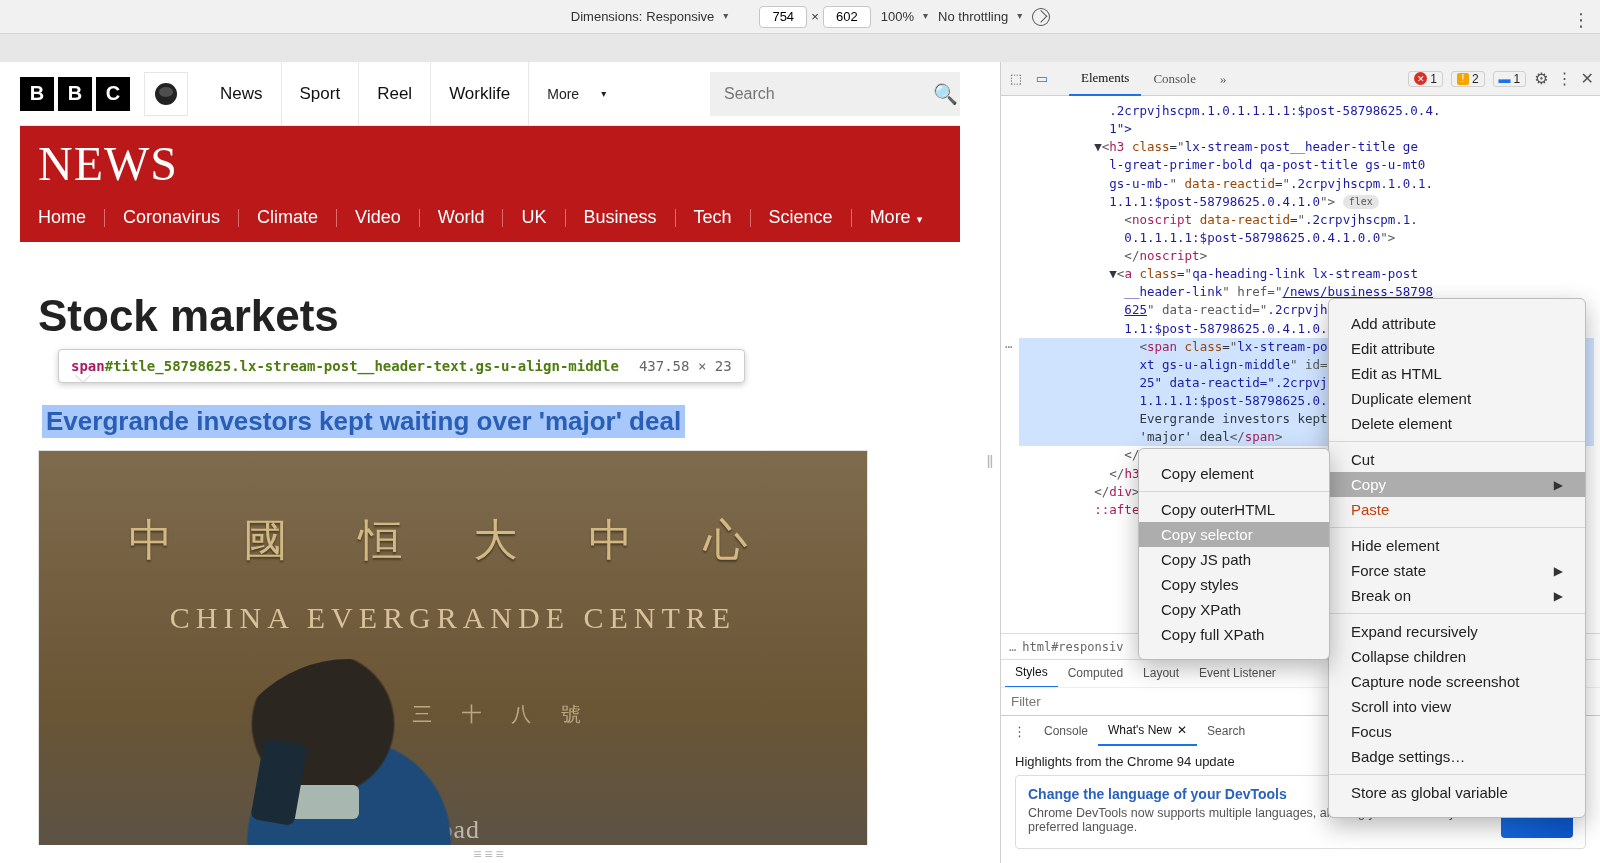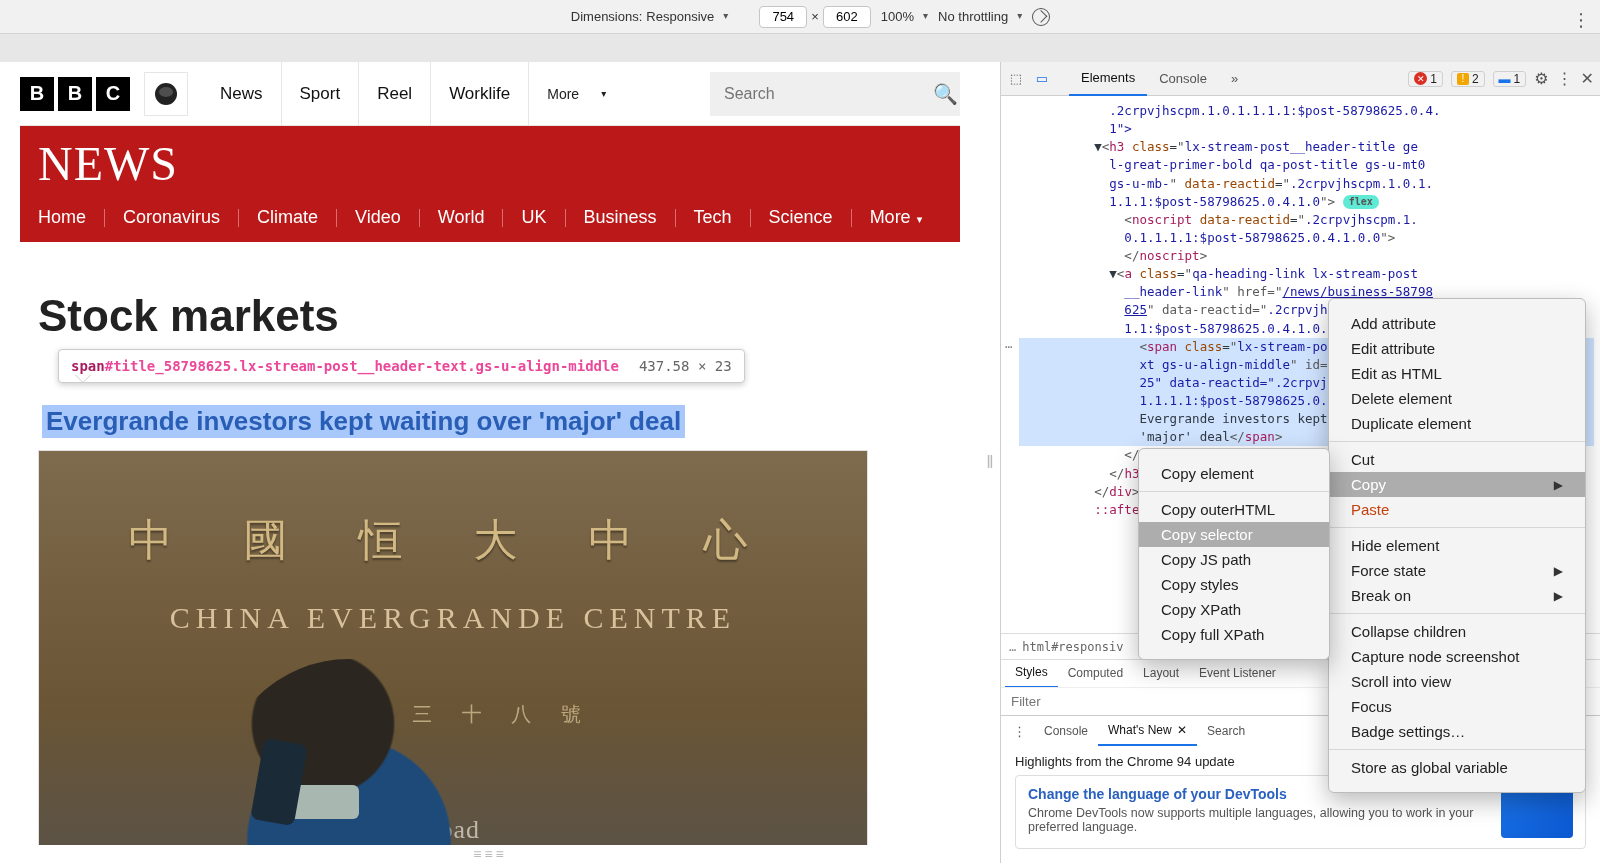--- a/index.html
+++ b/index.html
@@ -55,21 +55,21 @@
   .news-title { font-family:"Times New Roman",serif; font-size:48px; padding:10px 20px 8px 18px; letter-spacing:1px; }
   .news-nav { display:flex; align-items:center; gap:0; padding:0 18px 6px; }
   .news-nav a { color:#fff; text-decoration:none; font-size:18px; padding:8px 0; }
   .news-nav .sep { width:1px; height:18px; background:#de6b6b; margin:0 18px; }
   .news-nav .more span.caret { font-size:11px; margin-left:6px; }
 
   .article { padding:18px 18px 0;margin-top:19px; }
   .article h1 { font-size:44px; font-weight:800; margin:12px 0 8px; }
   .tooltip { position:relative; display:inline-block; background:#fff; border:1px solid #ccc; border-radius:4px; box-shadow:0 2px 6px rgba(0,0,0,.2); padding:8px 12px; font-size:14px; color:#333; margin-left:20px; }
   .tooltip .idtxt { color:var(--dt-tag); font-family:Menlo,monospace; font-weight:600; }
-  .tooltip .cls { color:#ec4899; font-family:Menlo,monospace; font-weight:600; }
+  .tooltip .cls { color:#4d7c0f; font-family:Menlo,monospace; font-weight:600; }
   .tooltip .dims { float:right; color:#666; font-family:Menlo,monospace; margin-left:20px; }
   .tooltip::after { content:""; position:absolute; left:16px; bottom:-8px; border:8px solid transparent; border-top-color:#fff; filter:drop-shadow(0 1px 0 #ccc); }
   .headline-link { display:inline-block; font-size:26px; font-weight:700; color:#285eb5; background:var(--inspect-blue); padding:1px 4px; margin:22px 0 12px 4px; }
   .hero { width:830px; height:430px; background:linear-gradient(#7e6a4d,#6a5535 60%,#585249); position:relative; overflow:hidden; border:1px solid #e1e1e1; }
   .hero .cn { position:absolute; top:60px; left:0; right:0; text-align:center; font-size:44px; letter-spacing:30px; color:#d2b983; font-family:"Songti SC","SimSun",serif; text-shadow:0 2px 2px rgba(0,0,0,.4); }
   .hero .en { position:absolute; top:150px; left:0; right:0; text-align:center; font-size:30px; letter-spacing:6px; color:#d8c29b; font-family:"Trajan Pro","Times New Roman",serif; }
   .hero .addr { position:absolute; top:250px; left:0; right:0; text-align:center; font-size:20px; letter-spacing:12px; color:#bca87f; }
   .hero .road { position:absolute; bottom:34px; left:280px; font-size:26px; color:#c0b7aa; letter-spacing:1px; font-family:Georgia,serif; }
   .hero .person { position:absolute; left:180px; bottom:-40px; width:260px; height:260px; border-radius:50% 50% 40% 40%; background:radial-gradient(circle at 40% 25%, #2b2620 0 28%, transparent 29%), radial-gradient(circle at 50% 70%, #1e4a7a 0 45%, transparent 46%); }
   .hero .mask { position:absolute; left:250px; bottom:60px; width:70px; height:34px; background:#a8b8b0; border-radius:6px; }
@@ -77,38 +77,38 @@
 
   .drag-handle { height:18px; display:flex; align-items:center; justify-content:center; color:#bbb; letter-spacing:3px; font-size:14px; }
 
   .resizer-col { width:20px; background:#fff; display:flex; align-items:center; justify-content:center; color:#b9b9b9; font-size:18px; }
 
   
   .devtools { width:600px; border-left:1px solid #cfcfcf; background:#fff; display:flex; flex-direction:column; min-width:0; position:relative; font-size:13px; }
   .dt-tab-toolbar { height:34px; background:var(--toolbar-grey); border-bottom:1px solid #cfcfcf; display:flex; align-items:center; gap:8px; padding:0 6px; }
   .dt-icon { width:18px; text-align:center; color:#555; cursor:pointer; }
   .dt-icon.active { color:#1a73e8; }
-  .dt-tabs { display:flex; align-items:center; gap:0; margin-left:10px; }
+  .dt-tabs { display:flex; align-items:center; gap:0; margin-left:10px;font-family:Liberation Serif, serif; }
   .dt-tabs .tab { padding:0 12px; line-height:32px; color:#555; cursor:pointer; }
   .dt-tabs .tab.active { color:#111; border-bottom:2px solid #1a73e8; }
   .dt-right { margin-left:auto; display:flex; align-items:center; gap:8px; }
   .badge { display:flex; align-items:center; gap:3px; border:1px solid #d0d0d0; border-radius:3px; padding:0 5px; font-size:12px; }
   .badge.err::before { content:"\2715"; color:#fff; background:#d93025; border-radius:50%; width:13px; height:13px; display:inline-flex; align-items:center; justify-content:center; font-size:9px; }
   .badge.warn::before { content:"!"; color:#fff; background:#f2a600; width:12px; height:12px; display:inline-flex; align-items:center; justify-content:center; font-size:10px; transform:skewX(0); border-radius:2px; }
   .badge.issue::before { content:"\25AC"; color:#1a73e8; }
   .gear { font-size:16px; color:#555; cursor:pointer; }
 
   .dom-panel { flex:1; overflow:hidden; font-family:Menlo,monospace; font-size:12.5px; line-height:1.45; color:var(--dt-text); padding:6px 6px 6px 18px; position:relative; }
   .dom-panel .row { white-space:pre; }
   .t-tag { color:var(--dt-tag); }
   .t-attr { color:var(--dt-attr); }
   .t-val { color:var(--dt-val); }
   .t-link { color:var(--dt-val); text-decoration:underline; }
   .t-punct { color:#5a5a5a; }
-  .flex-pill { display:inline-block; background:#5eead4; border-radius:8px; padding:0 6px; font-size:10px; color:#555; vertical-align:middle;font-weight:bold; }
+  .flex-pill { display:inline-block; background:#e5e5e5; border-radius:8px; padding:0 6px; font-size:10px; color:#555; vertical-align:middle; }
   .hl-row { background:#cfe3ff; }
   .dots { position:absolute; left:4px; color:#888; }
 
   .breadcrumb { height:26px; border-top:1px solid #ddd; display:flex; align-items:center; font-family:Menlo,monospace; font-size:12px; color:#666; padding:0 8px; gap:6px; }
   .breadcrumb .sel { color:#666; }
   .breadcrumb .ell { color:#888; }
 
   .styles-tabs { height:28px; border-top:1px solid #ddd; display:flex; align-items:center; gap:0; padding:0 4px; }
   .styles-tabs .st { padding:0 10px; line-height:27px; color:#555; cursor:pointer; font-size:12px; }
   .styles-tabs .st.active { border-bottom:2px solid #1a73e8; color:#111; }
@@ -325,24 +325,24 @@
     <div class="mi">
       <span>Add attribute</span>
     </div>
     <div class="mi">
       <span>Edit attribute</span>
     </div>
     <div class="mi">
       <span>Edit as HTML</span>
     </div>
     <div class="mi">
+      <span>Duplicate element</span>
+    </div>
+    <div class="mi">
       <span>Delete element</span>
-    </div>
-    <div class="mi">
-      <span>Duplicate element</span>
     </div>
     <hr>
     <div class="mi">
       <span>Cut</span>
     </div>
     <div class="mi hi">
       <span>Copy</span>
       <span class="arrow">▶</span>
     </div>
     <div class="mi disabled">
@@ -354,20 +354,23 @@
     </div>
     <div class="mi">
       <span>Force state</span>
       <span class="arrow">▶</span>
     </div>
     <div class="mi">
       <span>Break on</span>
       <span class="arrow">▶</span>
     </div>
     <hr>
+    <div class="mi">
+      <span>Expand recursively</span>
+    </div>
     <div class="mi">
       <span>Collapse children</span>
     </div>
     <div class="mi">
       <span>Capture node screenshot</span>
     </div>
     <div class="mi">
       <span>Scroll into view</span>
     </div>
     <div class="mi">

